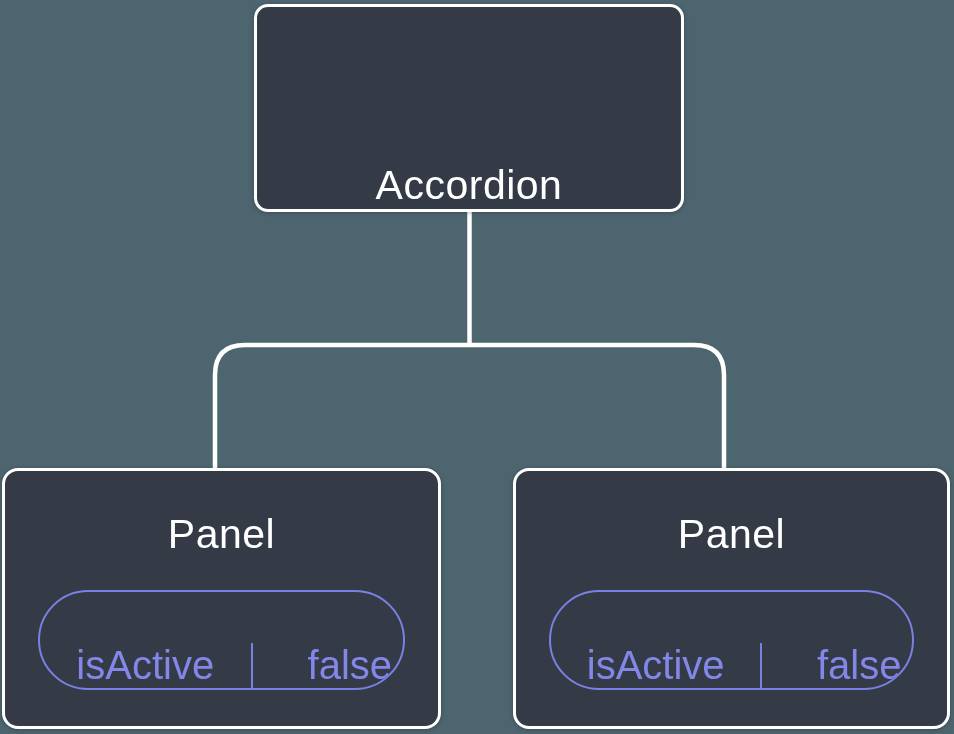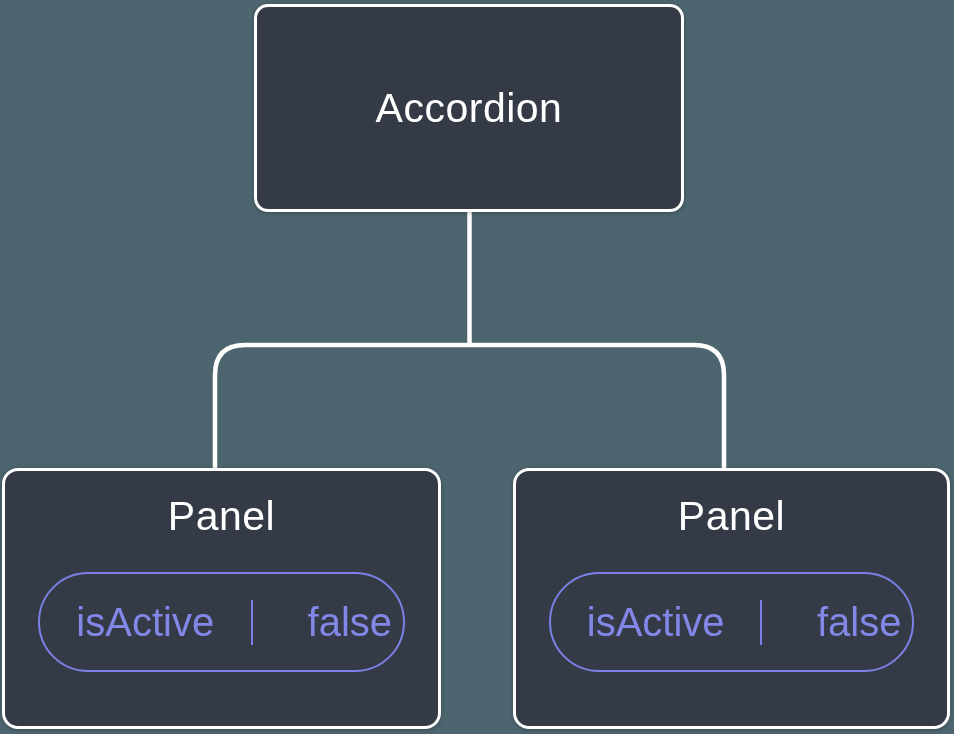--- a/index.html
+++ b/index.html
@@ -37,53 +37,53 @@
     border: 3px solid var(--node-border, #ffffff);
     box-shadow: 0 1px 4px rgba(0,0,0,0.25);
   }
   .node-root {
     left: 254px;
     top: 4px;
     width: 430px;
     height: 208px;
     border-radius: 14px;
     display: flex;
-    align-items: center;
+    align-items: flex-end;
     justify-content: center;
   }
   .node-title {
     color: var(--title-text, #ffffff);
     font-size: 41px;
     font-weight: 500;
     letter-spacing: 0.5px;
   }
 
   .node-panel {
     top: 468px;
     height: 261px;
     border-radius: 16px;
-    padding: 17px 33px 0 33px;
+    padding: 35px 33px 0 33px;
   }
   .node-panel-left  { left: 2px;   width: 439px; }
   .node-panel-right { left: 513px; width: 437px; }
   .node-panel .node-title {
     display: block;
     text-align: center;
     line-height: 56px;
   }
 
   
   .state-pill {
     box-sizing: border-box;
     margin-top: 28px;
     height: 100px;
     border: 2.5px solid var(--state-border, #7a80e4);
     border-radius: 50px;
     display: flex;
-    align-items: center;
+    align-items: flex-end;
     overflow: hidden;
   }
   .state-cell {
     display: flex;
     align-items: center;
     justify-content: center;
     color: var(--state-text, #8287e8);
     font-size: 40px;
     font-weight: 400;
   }

